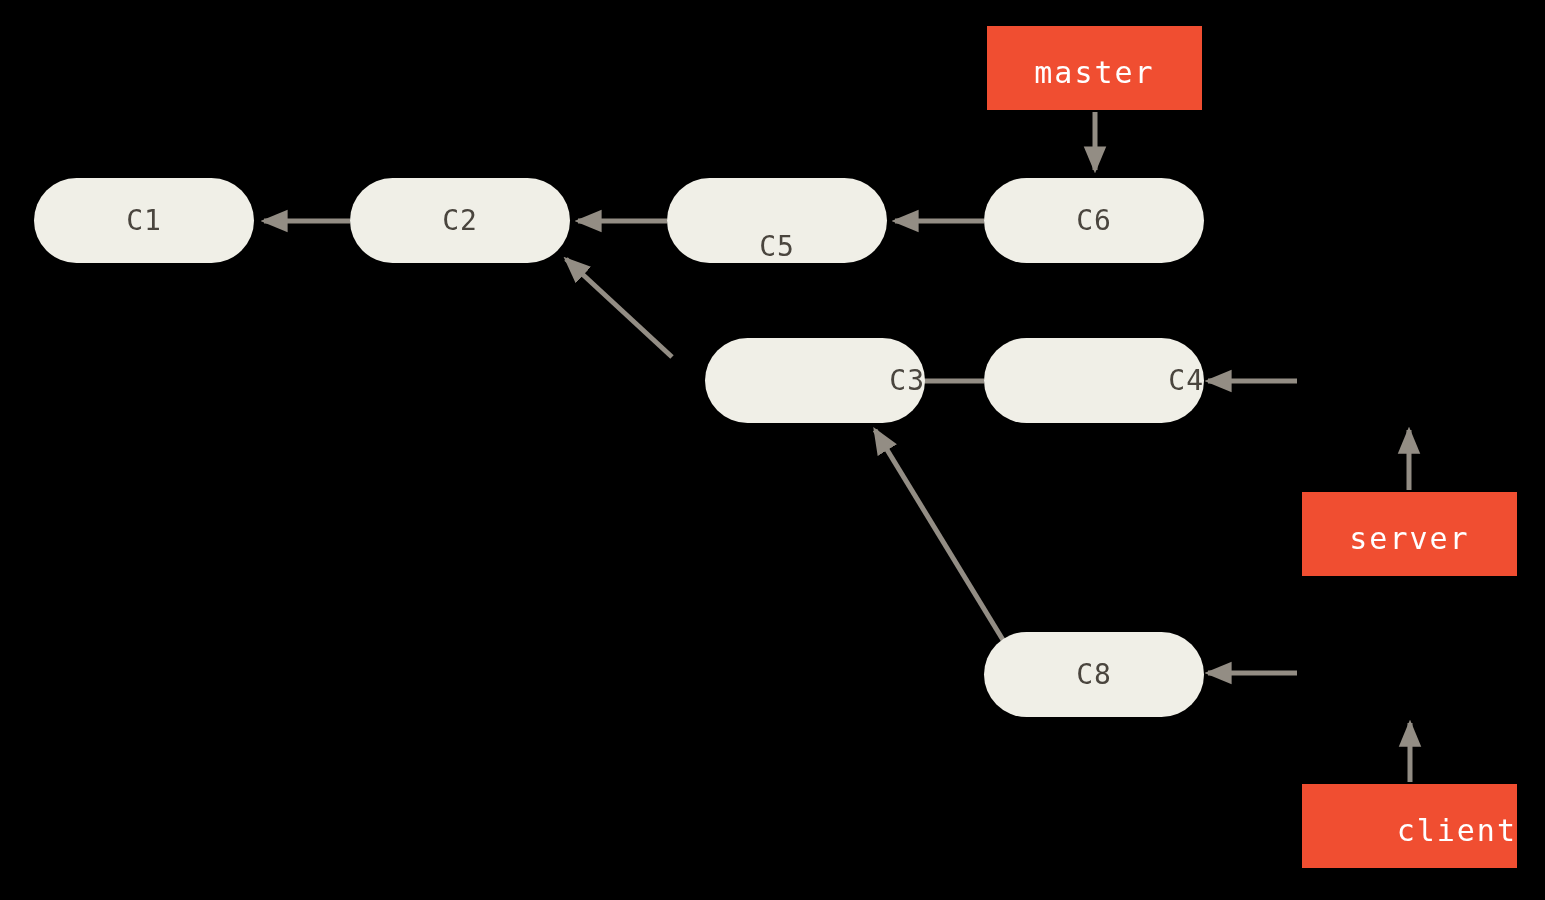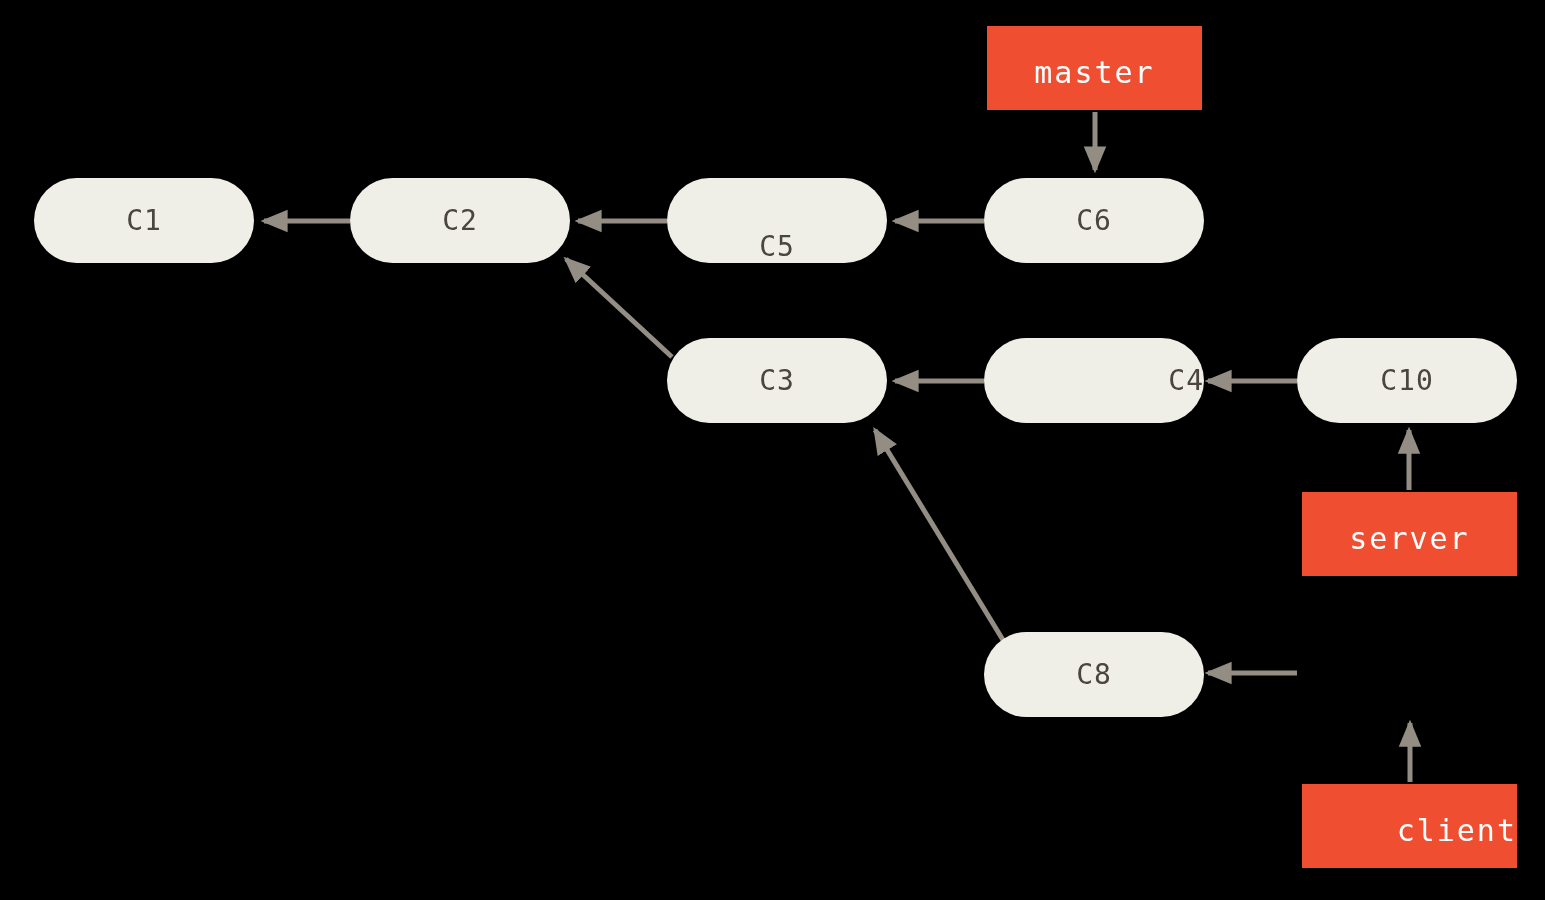--- a/index.html
+++ b/index.html
@@ -50,21 +50,21 @@
     color: #FFFFFF;
     font-size: 30px;
     letter-spacing: 2px;
     margin-top: 9px;
   }
   
   .pos-c1  { left: 34px;   top: 178px; }
   .pos-c2  { left: 350px;  top: 178px; }
   .pos-c5  { left: 667px;  top: 178px; align-items: flex-end; }
   .pos-c6  { left: 984px;  top: 178px; text-align: center; }
-  .pos-c3  { left: 667px;  top: 338px; }
+  .pos-c3  { left: 705px;  top: 338px; justify-content: flex-end; }
   .pos-c4  { left: 984px;  top: 338px; justify-content: flex-end; }
   .pos-c10 { left: 1297px; top: 338px; }
   .pos-c8  { left: 984px;  top: 632px; }
   .pos-c9  { left: 1297px; top: 631px; }
   
   .pos-master { left: 987px;  top: 26px;  }
   .pos-server { left: 1302px; top: 492px; text-align: right; }
   .pos-client { left: 1302px; top: 784px; justify-content: flex-end; }
 </style>
 </head>
@@ -107,23 +107,20 @@
   </div>
   <div class="node pos-c6">
     <span>C6</span>
   </div>
   <div class="node pos-c3">
     <span>C3</span>
   </div>
   <div class="node pos-c4">
     <span>C4</span>
   </div>
-  <div class="node pos-c10">
-    <span>C10</span>
-  </div>
   <div class="node pos-c8">
     <span>C8</span>
   </div>
 
   <div class="branch pos-master">
     <span>master</span>
   </div>
   <div class="branch pos-server">
     <span>server</span>
   </div>

